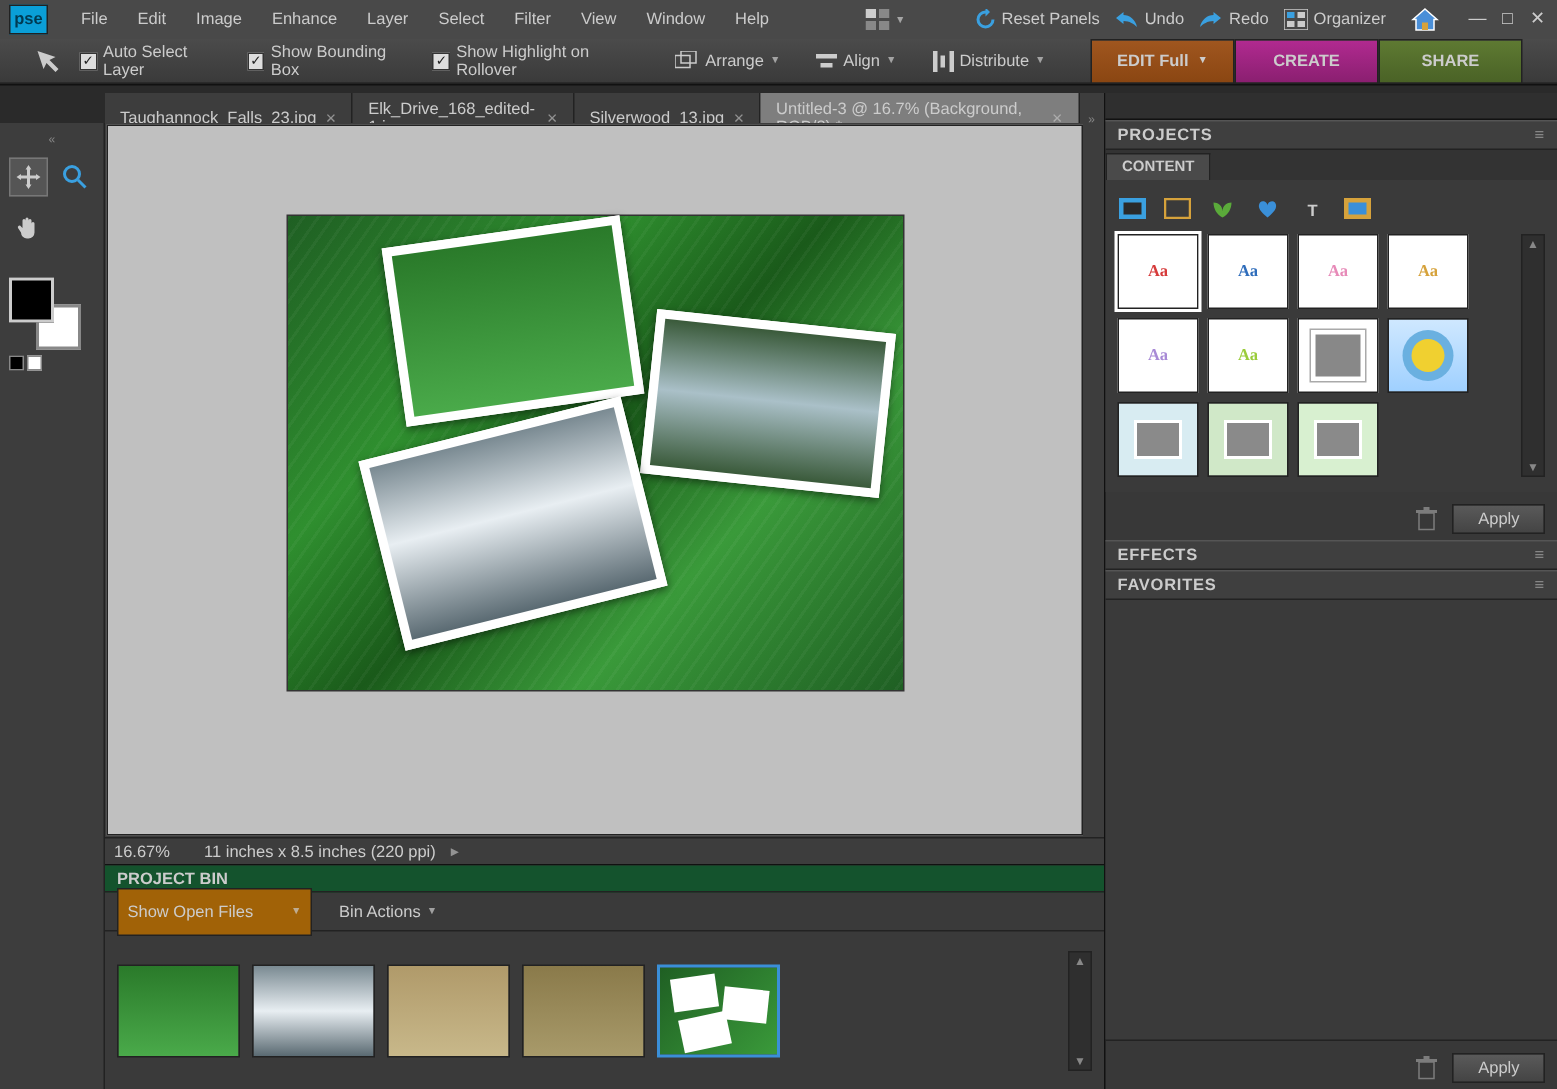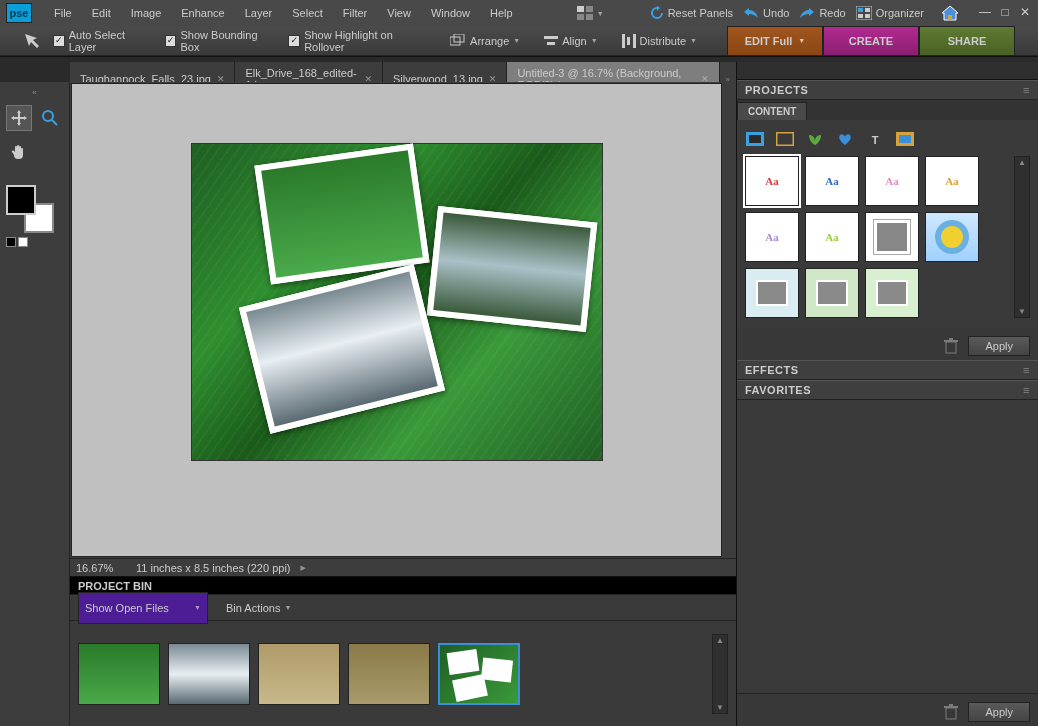--- a/index.html
+++ b/index.html
@@ -89,23 +89,23 @@
 .thumb-scroll { width: 16px; margin-left: auto; background: #2f2f2f; border: 1px solid #222; position: relative; }
 .thumb-scroll::before { content:"▲"; position:absolute; top:1px; left:3px; font-size:8px; color:#888; }
 .thumb-scroll::after { content:"▼"; position:absolute; bottom:1px; left:3px; font-size:8px; color:#888; }
 .apply-row { display: flex; justify-content: flex-end; align-items: center; gap: 10px; padding: 8px 8px 4px; }
 .trash { opacity: .6; cursor: pointer; }
 .btn { background: linear-gradient(#5a5a5a,#444); border: 1px solid #222; padding: 3px 16px; cursor: pointer; }
 .favorites-body { flex: 1; background: #3a3a3a; }
 
 
 .bin { position: absolute; left: 70px; right: 302px; bottom: 0; height: 150px; background: #3a3a3a; border-top: 1px solid #111; display: flex; flex-direction: column; }
-.bin-header { height: 18px; background: #000000; padding: 2px 8px; font-weight: bold; font-size: 10px; border-bottom: 1px solid #222; display:flex; align-items:center; }
+.bin-header { height: 18px; background: #14532d; padding: 2px 8px; font-weight: bold; font-size: 10px; border-bottom: 1px solid #222; display:flex; align-items:center; }
 .bin-tools { height: 26px; display: flex; align-items: center; gap: 12px; padding: 0 8px; border-bottom: 1px solid #222; }
-.bin-dd { width: 130px; height: 32px; background: #4c1d95; border: 1px solid #222; display: flex; align-items: center; padding: 0 6px; cursor: pointer; text-align: right; }
+.bin-dd { width: 130px; height: 32px; background: #a16207; border: 1px solid #222; display: flex; align-items: center; padding: 0 6px; cursor: pointer; text-align: right; }
 .bin-dd .tri { margin-left: auto; font-size: 7px; opacity: .7; }
 .bin-thumbs { flex: 1; display: flex; align-items: center; gap: 8px; padding: 8px; overflow: hidden; }
 .bin-thumb { width: 82px; height: 62px; background: #555; border: 1px solid #222; cursor: pointer; }
 .bin-thumb.sel { border: 2px solid #3a8fd8; }
 .bin-scroll { width: 16px; height: 80px; margin-left: auto; background: #2f2f2f; border: 1px solid #222; position: relative; align-self: center; }
 .bin-scroll::before { content:"▲"; position:absolute; top:1px; left:3px; font-size:8px; color:#888; }
 .bin-scroll::after { content:"▼"; position:absolute; bottom:1px; left:3px; font-size:8px; color:#888; }
 
 svg { display:block; }
 </style>

